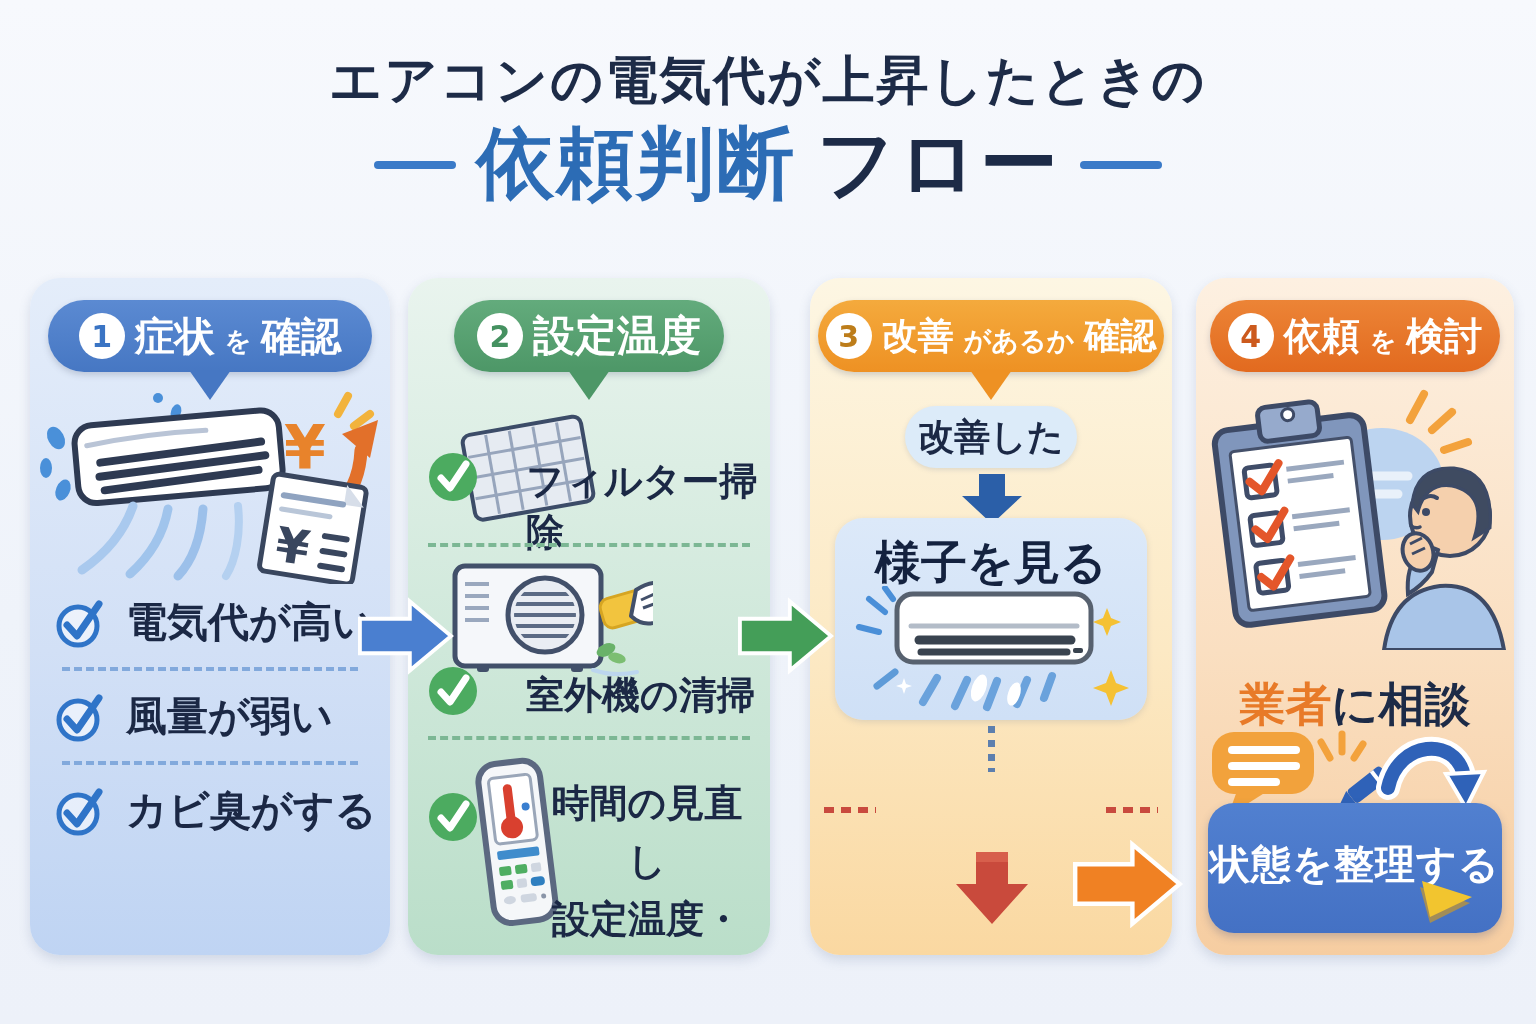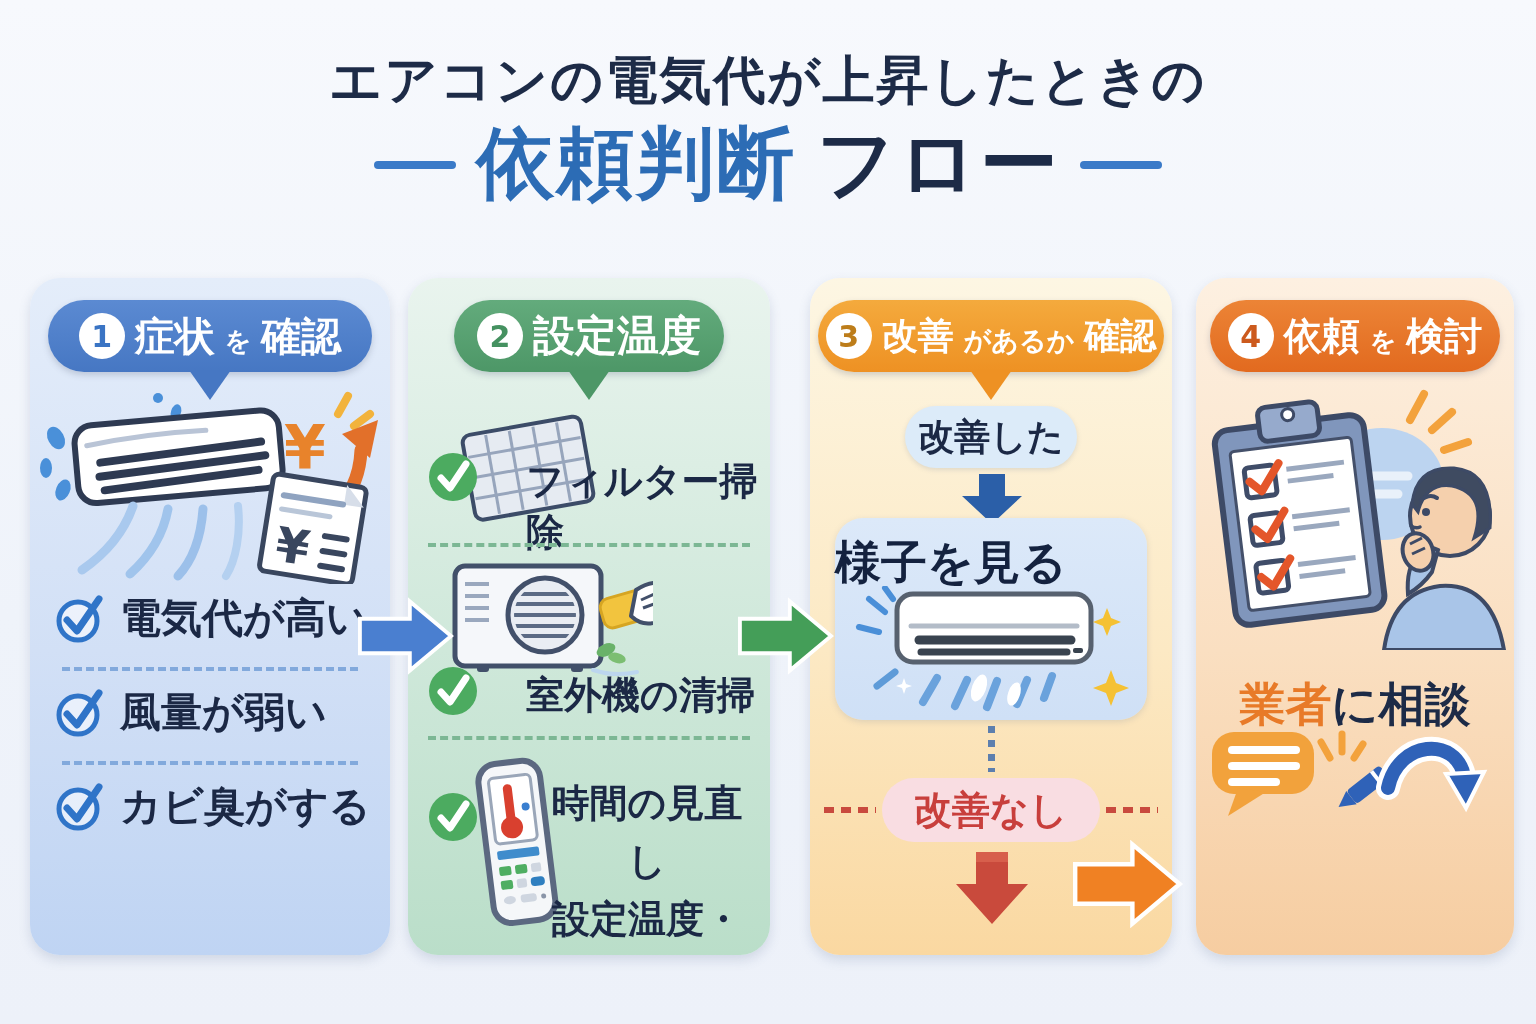--- a/index.html
+++ b/index.html
@@ -36,35 +36,35 @@
   .num{width:46px; height:46px; border-radius:50%; background:#fff; flex:0 0 46px;
     display:flex; align-items:center; justify-content:center; font-size:30px;}
   .n1{color:#3a74c4;} .n2{color:#459160;} .n3{color:#bd7d1a;} .n4{color:#cc5a1d;}
   .tail{position:absolute; top:92px; left:50%; transform:translateX(-50%); width:0; height:0;
     border-left:21px solid transparent; border-right:21px solid transparent;}
   .tail1{border-top:30px solid #4677c3;}
   .tail2{border-top:30px solid #4d9767;}
   .tail3{border-top:30px solid #ee9123;}
   
   .abs{position:absolute;}
-  .check-row{position:absolute; display:flex; align-items:center; gap:14px;}
+  .check-row{position:absolute; display:flex; align-items:flex-end; gap:20px;}
   .c1-row{left:22px; right:6px; height:64px; font-size:41px; color:#1b2845;}
   .row1{top:308px;} .row2{top:402px;} .row3{top:496px;}
   .divider{position:absolute; left:32px; right:32px; height:0;}
   .d-blue{border-top:4px dashed #82a9dc;}
   .d-green{border-top:4px dashed #7cb794; left:20px; right:20px;}
   .c1-d1{top:389px;} .c1-d2{top:483px;}
   .c2-label{position:absolute; font-size:38px; color:#1b2845;}
   .bubble-improved{position:absolute; left:95px; top:128px; width:172px; height:62px;
     background:#dcebf9; border-radius:34px; display:flex; align-items:center; justify-content:center;
     font-size:36px; color:#1b2845; box-shadow:0 2px 5px rgba(90,110,150,.18);}
   .watch-box{position:absolute; left:25px; top:240px; width:312px; height:202px;
     background:linear-gradient(180deg,#dce9f9,#cfe0f6); border-radius:28px;
     box-shadow:0 2px 6px rgba(90,110,150,.18);}
-  .watch-label{position:absolute; top:14px; left:0; width:100%; 
+  .watch-label{position:absolute; top:14px; left:0; width:100%; text-align:center;
     font-size:46px; color:#14223f;}
   .dotline{position:absolute; left:178px; top:448px; width:7px; height:46px;
     background:repeating-linear-gradient(180deg,#5d7fae 0 7px,transparent 7px 14px);}
   .pill-no{position:absolute; left:72px; top:500px; width:218px; height:64px;
     background:#f9dde2; border-radius:34px; display:flex; align-items:center; justify-content:center;
     font-size:38px; color:#c83f3c;}
   .red-dash{position:absolute; top:529px; width:52px; height:6px;
     background:repeating-linear-gradient(90deg,#c94a3e 0 10px,transparent 10px 17px);}
   .rd-l{left:14px;} .rd-r{right:14px;}
   .consult{position:absolute; top:396px; left:0; width:100%; text-align:center; font-size:46px;}
@@ -300,23 +300,20 @@
         <ellipse cx="165" cy="108" rx="6" ry="12" fill="#ffffff" transform="rotate(18 165 108)"></ellipse>
         <path d="M258,22 l4,10 10,4 -10,4 -4,10 -4,-10 -10,-4 10,-4 z" fill="#f5c133"></path>
         <path d="M262,84 l5,13 13,5 -13,5 -5,13 -5,-13 -13,-5 13,-5 z" fill="#f5c133"></path>
         <path d="M55,92 l2,6 6,2 -6,2 -2,6 -2,-6 -6,-2 6,-2 z" fill="#ffffff"></path>
       </svg>
     </div>
 
     <div class="dotline"></div>
 
     <div class="red-dash rd-l"></div>
-    <div class="pill-no">
-      <span>改善なし</span>
-    </div>
     <div class="red-dash rd-r"></div>
 
     <svg class="abs" style="left:146px;top:574px;" width="72" height="72" viewBox="0 0 72 72">
       <polygon points="20,0 52,0 52,32 72,32 36,72 0,32 20,32" fill="#c94a3c"></polygon>
       <polygon points="20,0 52,0 52,10 20,10" fill="#d75f4c"></polygon>
     </svg>
   </section>
 
   <section class="col col4">
     <div class="col-header h4">
@@ -388,20 +385,27 @@
         <polygon points="140,54 124,62 140,71" fill="#2f62b8"></polygon>
         <line x1="172" y1="54" x2="172" y2="71" stroke="#ffffff" stroke-width="4"></line>
       </g>
       <g>
         <path d="M180,62 C190,14 248,10 256,50" stroke="#ffffff" stroke-width="24" fill="none" stroke-linecap="round"></path>
         <path d="M180,62 C190,14 248,10 256,50" stroke="#2f62b8" stroke-width="14" fill="none" stroke-linecap="round"></path>
         <polygon points="238,48 276,46 258,82" fill="#2f62b8" stroke="#ffffff" stroke-width="4"></polygon>
       </g>
     </svg>
 
+    <div class="action-box">
+      <div class="action-label">状態を整理する</div>
+      <svg class="abs" style="right:26px;bottom:8px;" width="58" height="46" viewBox="0 0 58 46">
+        <polygon points="2,8 52,24 12,44" fill="#c9992a" opacity="0.7"></polygon>
+        <polygon points="4,2 54,18 12,38" fill="#f2c52f"></polygon>
+      </svg>
+    </div>
   </section>
 
   <svg class="conn" style="left:358px;top:596px;" width="96" height="80" viewBox="0 0 100 80">
     <polygon points="2,22 54,22 54,4 97,40 54,76 54,58 2,58" fill="#4a7fd0" stroke="#ffffff" stroke-width="4"></polygon>
   </svg>
   <svg class="conn" style="left:738px;top:596px;" width="96" height="80" viewBox="0 0 100 80">
     <polygon points="2,22 54,22 54,4 97,40 54,76 54,58 2,58" fill="#449e58" stroke="#ffffff" stroke-width="4"></polygon>
   </svg>
   <svg class="conn" style="left:1058px;top:840px;" width="140" height="88" viewBox="0 0 100 80">
     <polygon points="2,22 54,22 54,4 97,40 54,76 54,58 2,58" fill="#f08123" stroke="#ffffff" stroke-width="4"></polygon>

